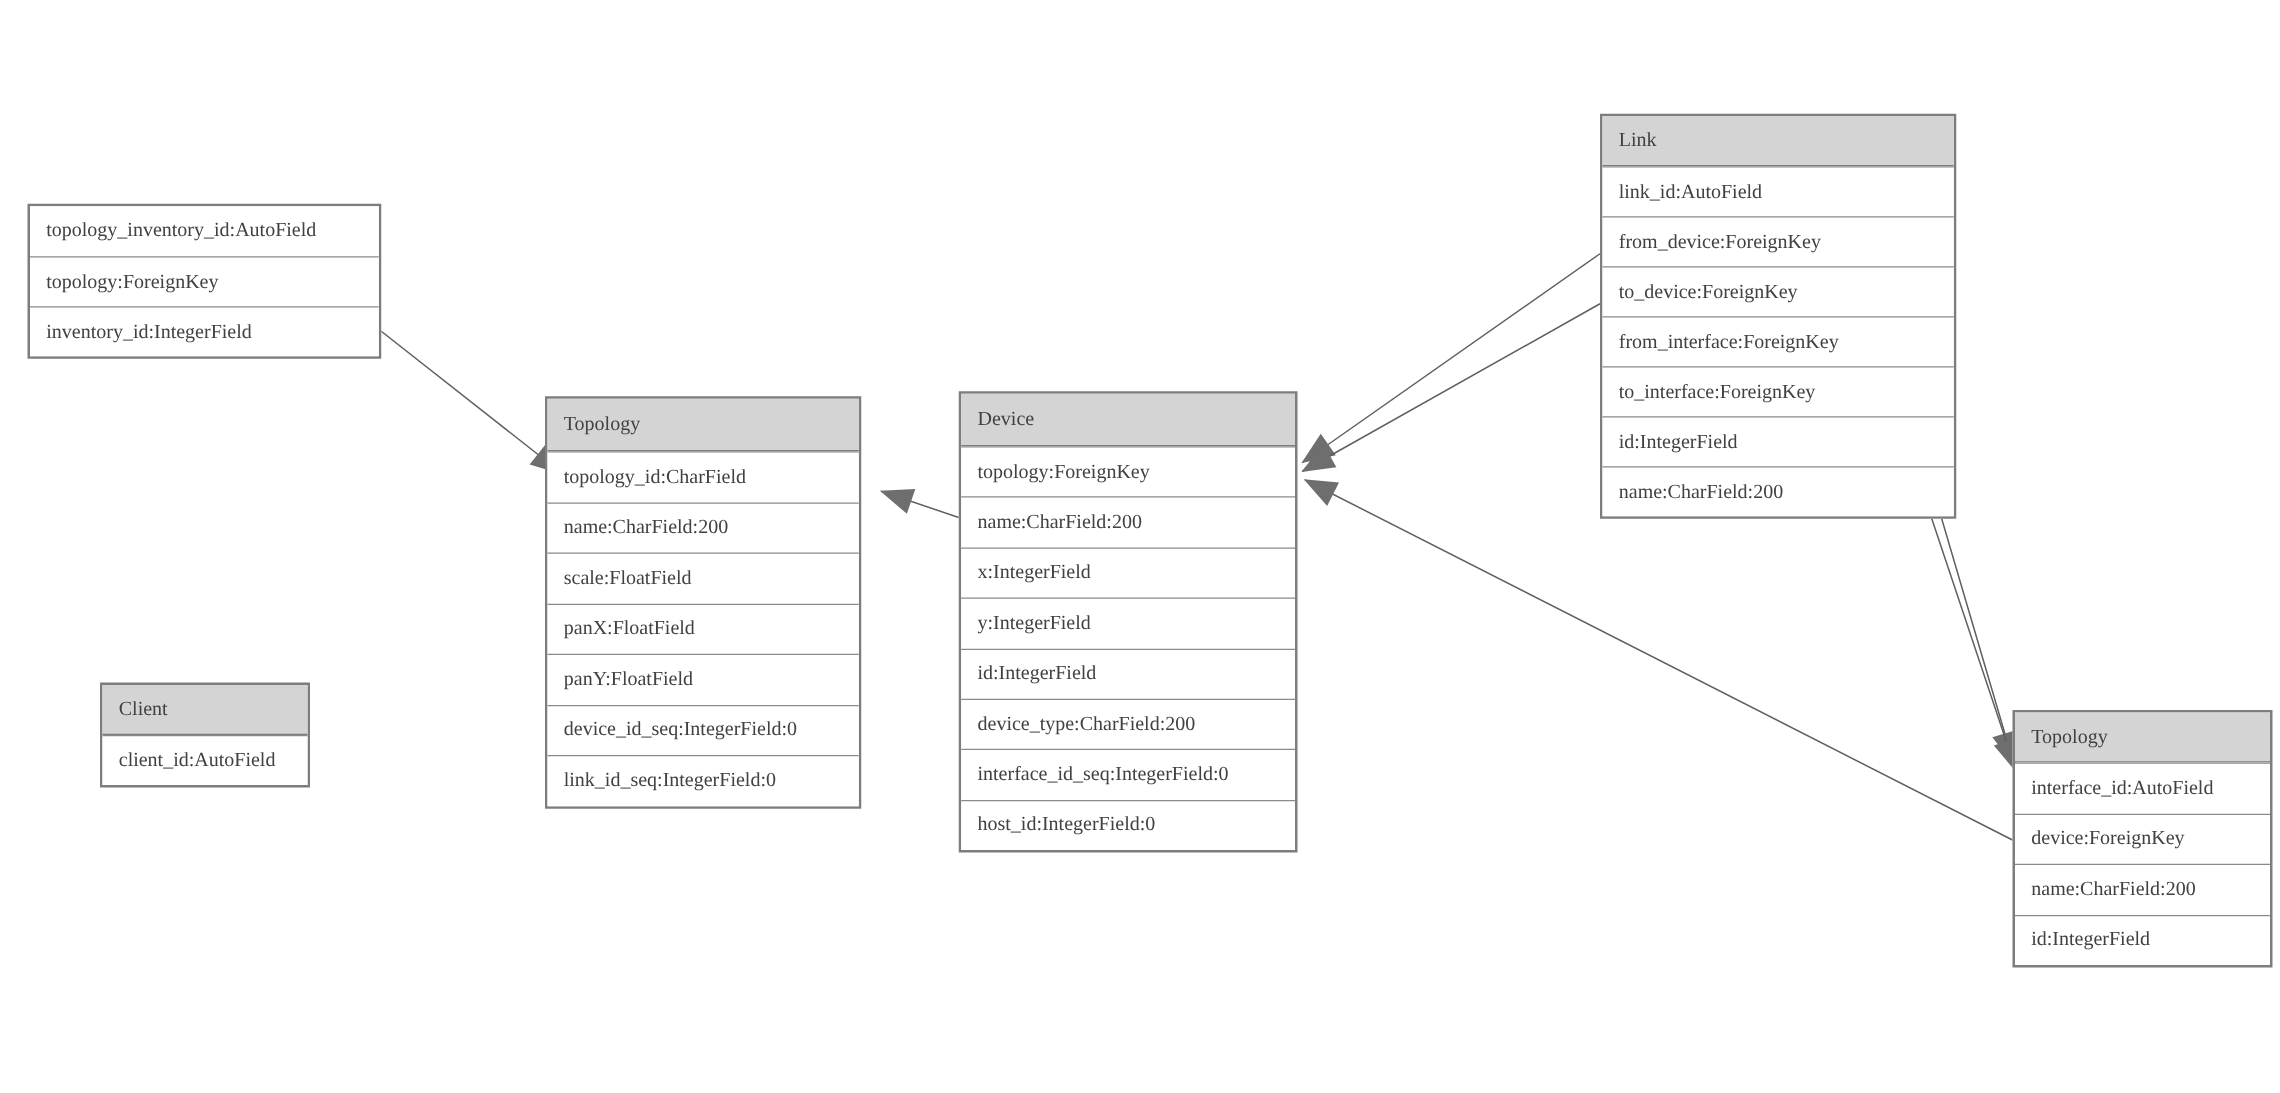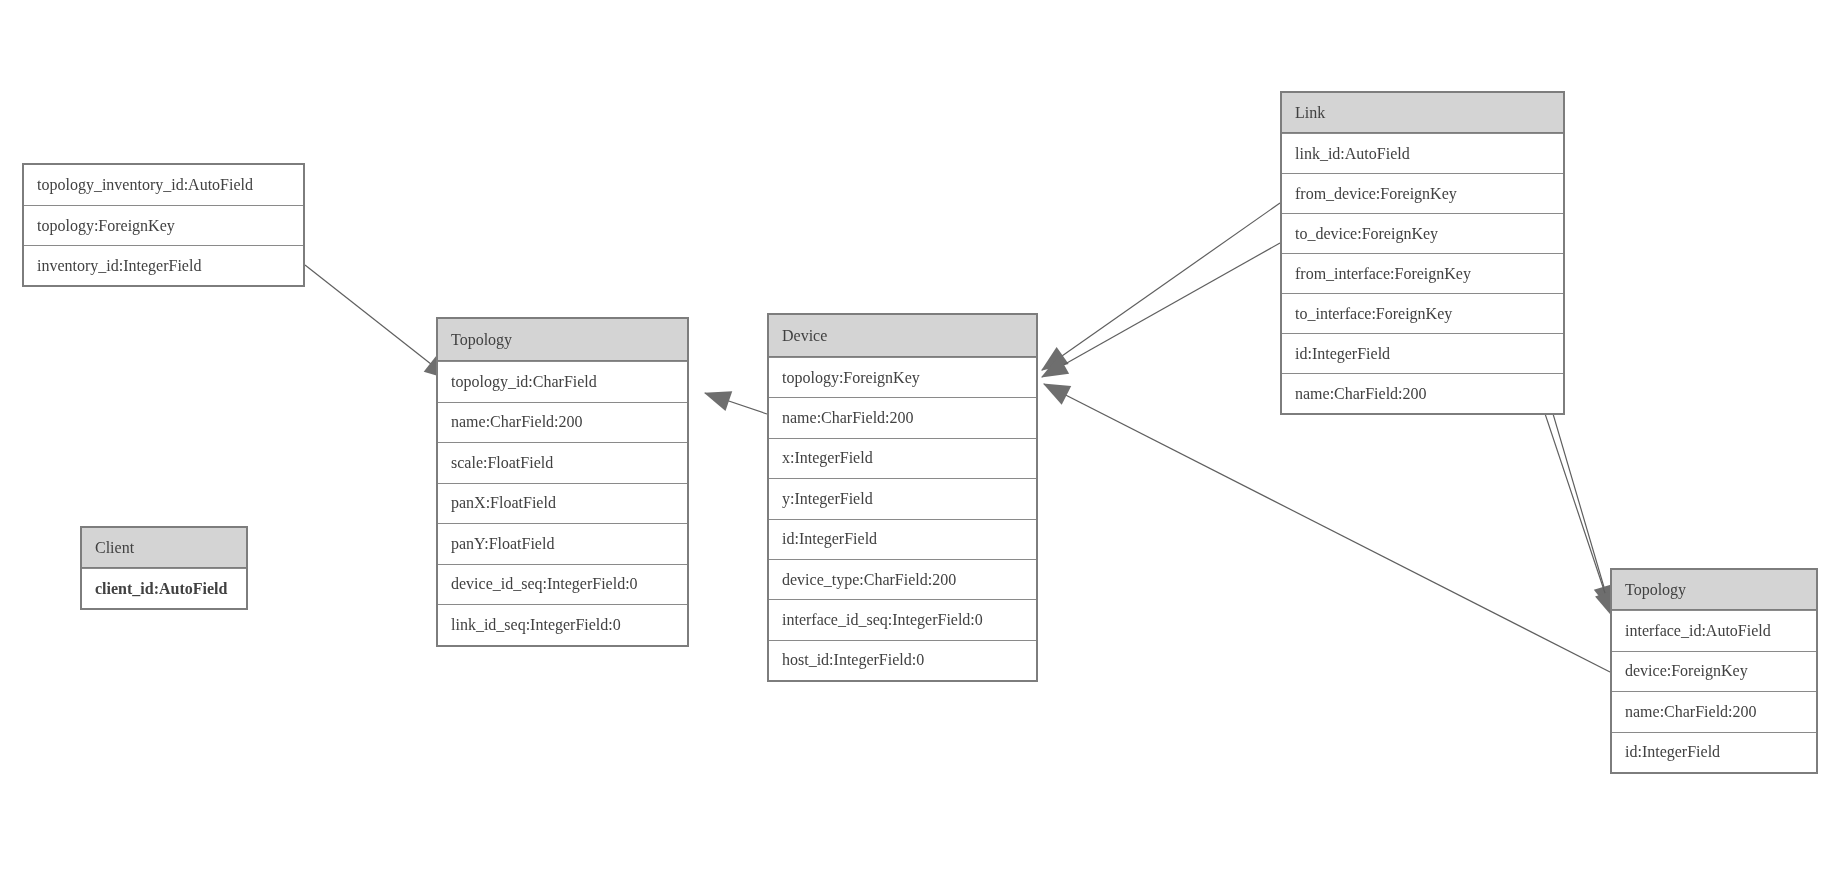--- a/index.html
+++ b/index.html
@@ -79,23 +79,23 @@
       <line x1="1610" y1="672" x2="1044" y2="384" class="wire" marker-end="url(#arrowhead)"></line>
       <line x1="1516" y1="288" x2="1611" y2="611" class="wire" marker-end="url(#arrowhead)"></line>
       <line x1="1516" y1="327" x2="1613" y2="617" class="wire" marker-end="url(#arrowhead)"></line>
     </svg>
 
 <div class="entity" style="left: 22px; top: 163px; width: 283px;">
       <div class="entity-field" style="height: 40px;">topology_inventory_id:AutoField</div>
       <div class="entity-field" style="height: 40px;">topology:ForeignKey</div>
       <div class="entity-field" style="height: 40px;">inventory_id:IntegerField</div>
     </div>
-    <div class="entity" style="left: 80px; top: 526px; width: 168px;">
+    <div class="entity" style="left: 80px; top: 546px; width: 168px;">
       <div class="entity-header" style="height: 40px;">Client</div>
-      <div class="entity-field" style="height: 40px; font-weight: bold;">client_id:AutoField</div>
+      <div class="entity-field" style="height: 40px;">client_id:AutoField</div>
     </div>
     <div class="entity" style="left: 436px; top: 317px; width: 253px;">
       <div class="entity-header" style="height: 42px;">Topology</div>
       <div class="entity-field" style="height: 40.5px;">topology_id:CharField</div>
       <div class="entity-field" style="height: 40.5px;">name:CharField:200</div>
       <div class="entity-field" style="height: 40.5px;">scale:FloatField</div>
       <div class="entity-field" style="height: 40.5px;">panX:FloatField</div>
       <div class="entity-field" style="height: 40.5px;">panY:FloatField</div>
       <div class="entity-field" style="height: 40.5px;">device_id_seq:IntegerField:0</div>
       <div class="entity-field" style="height: 40.5px;">link_id_seq:IntegerField:0</div>

